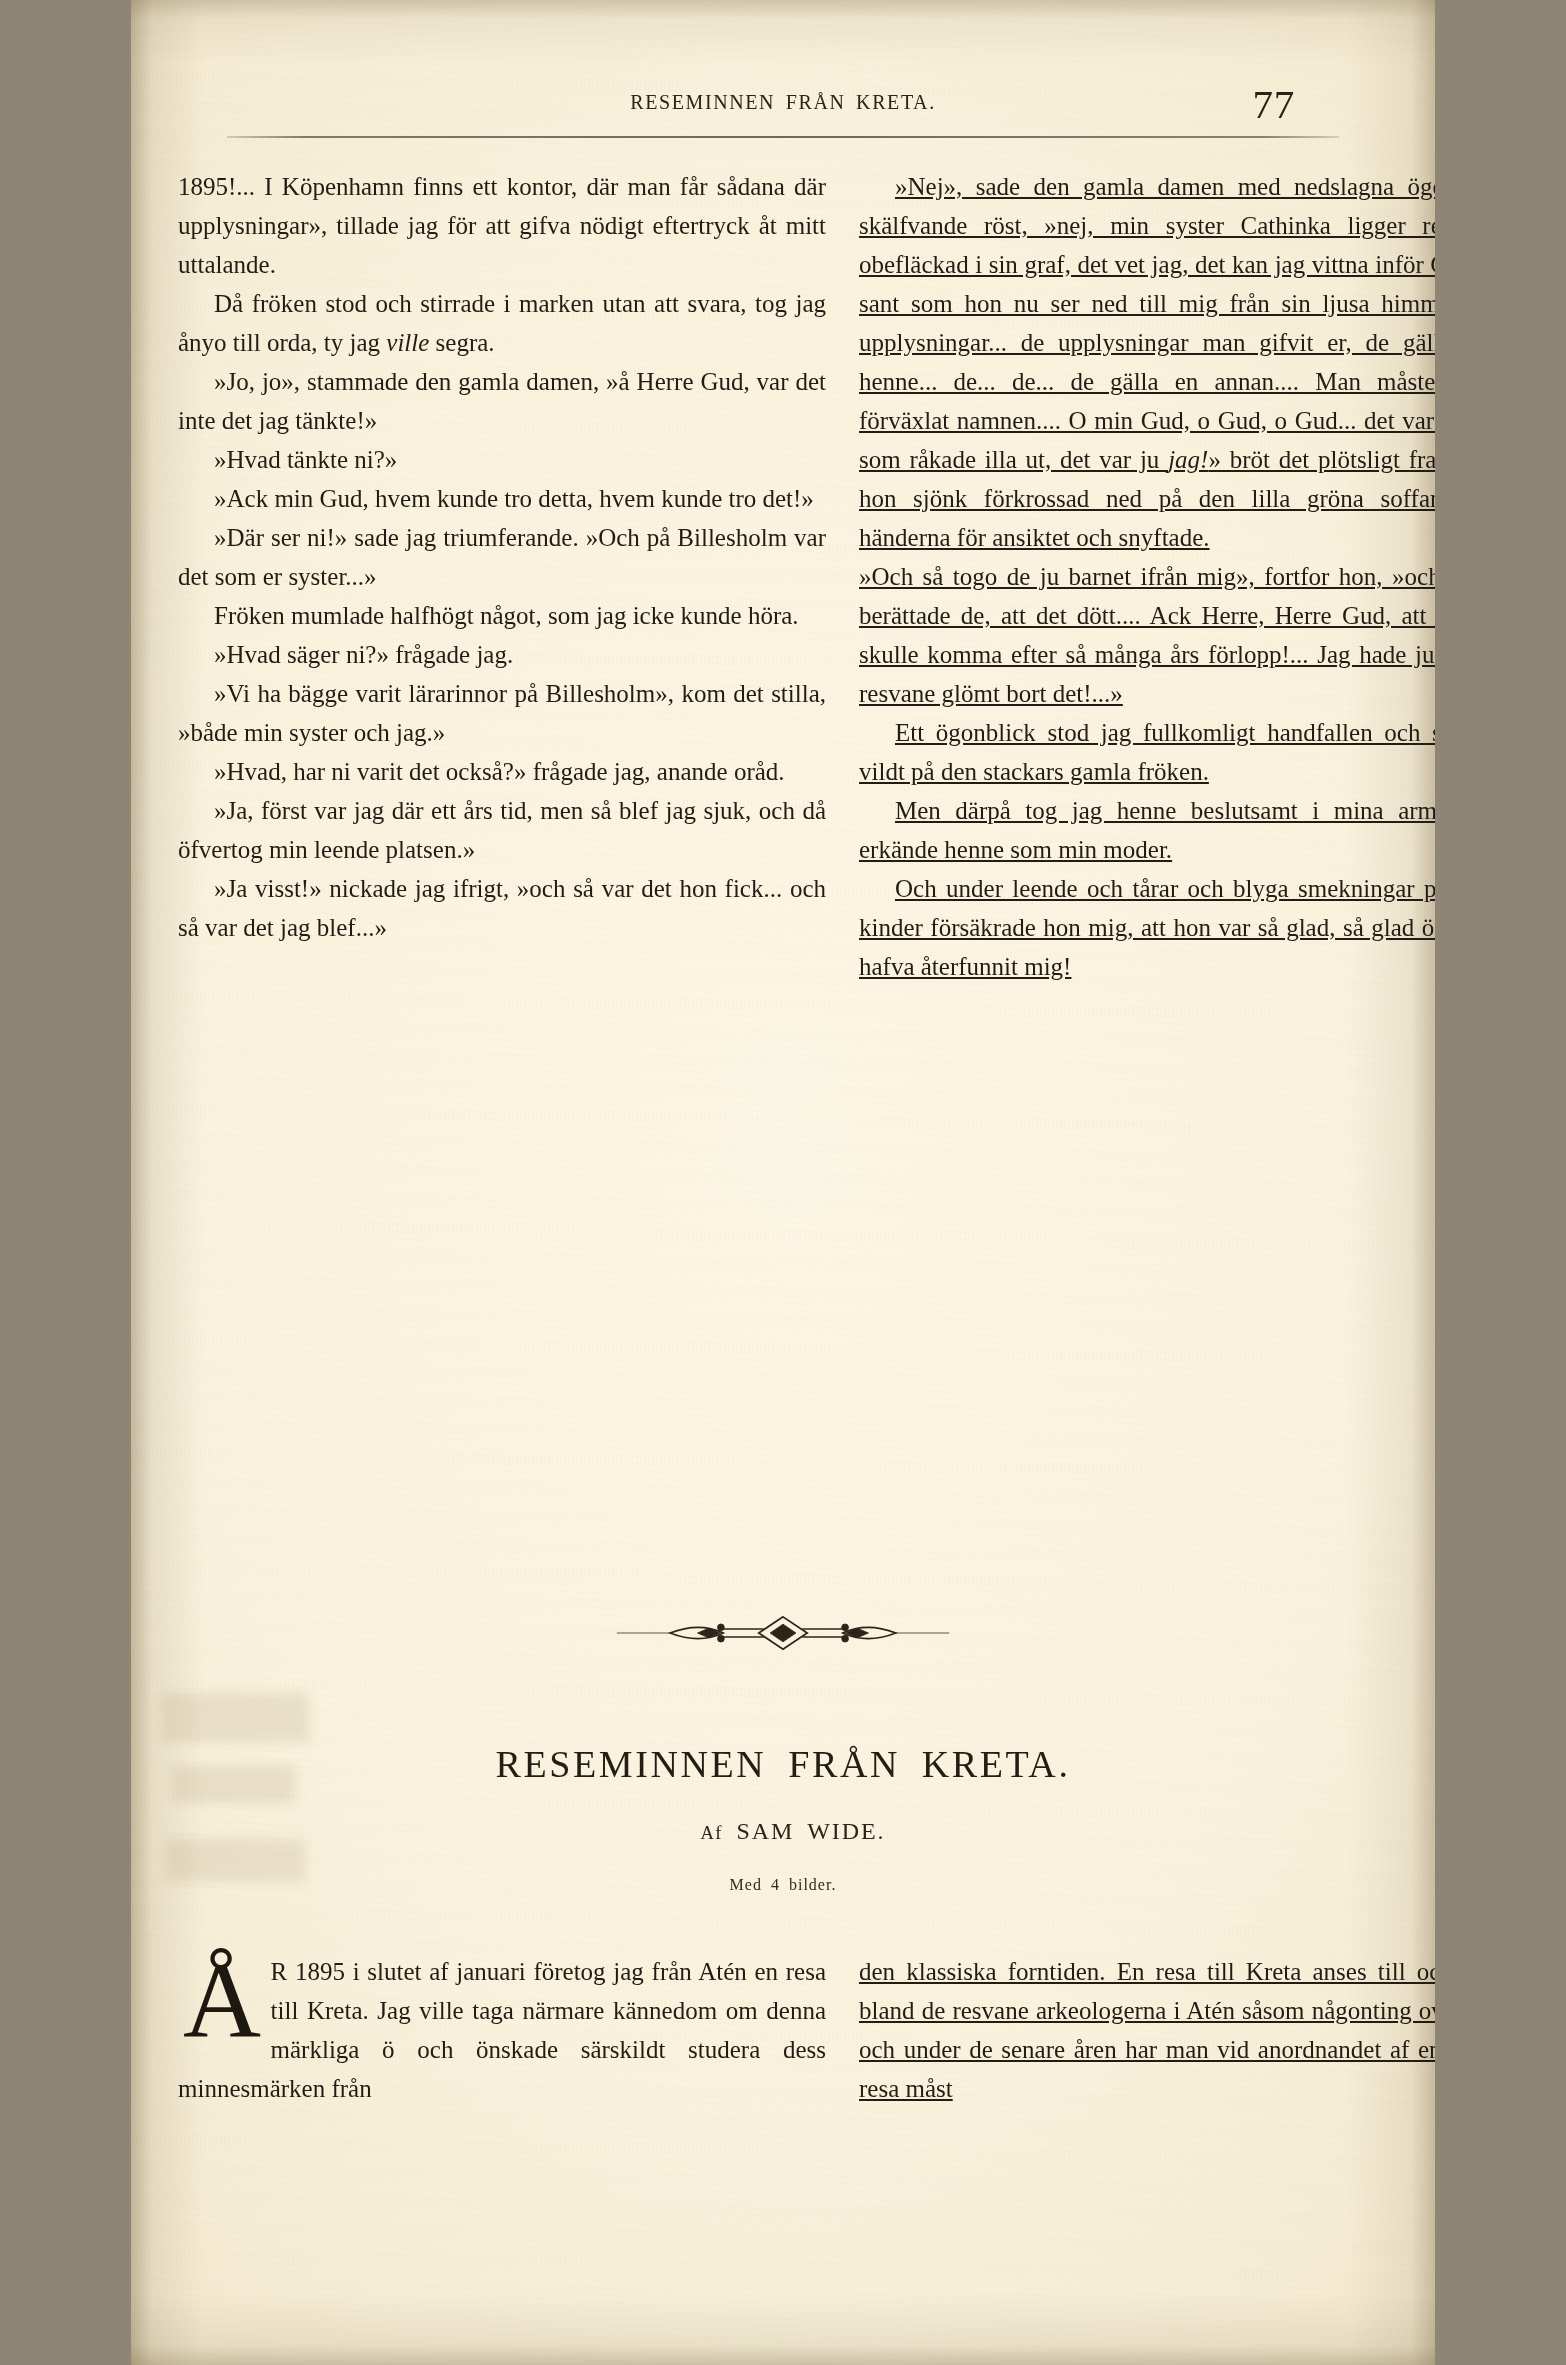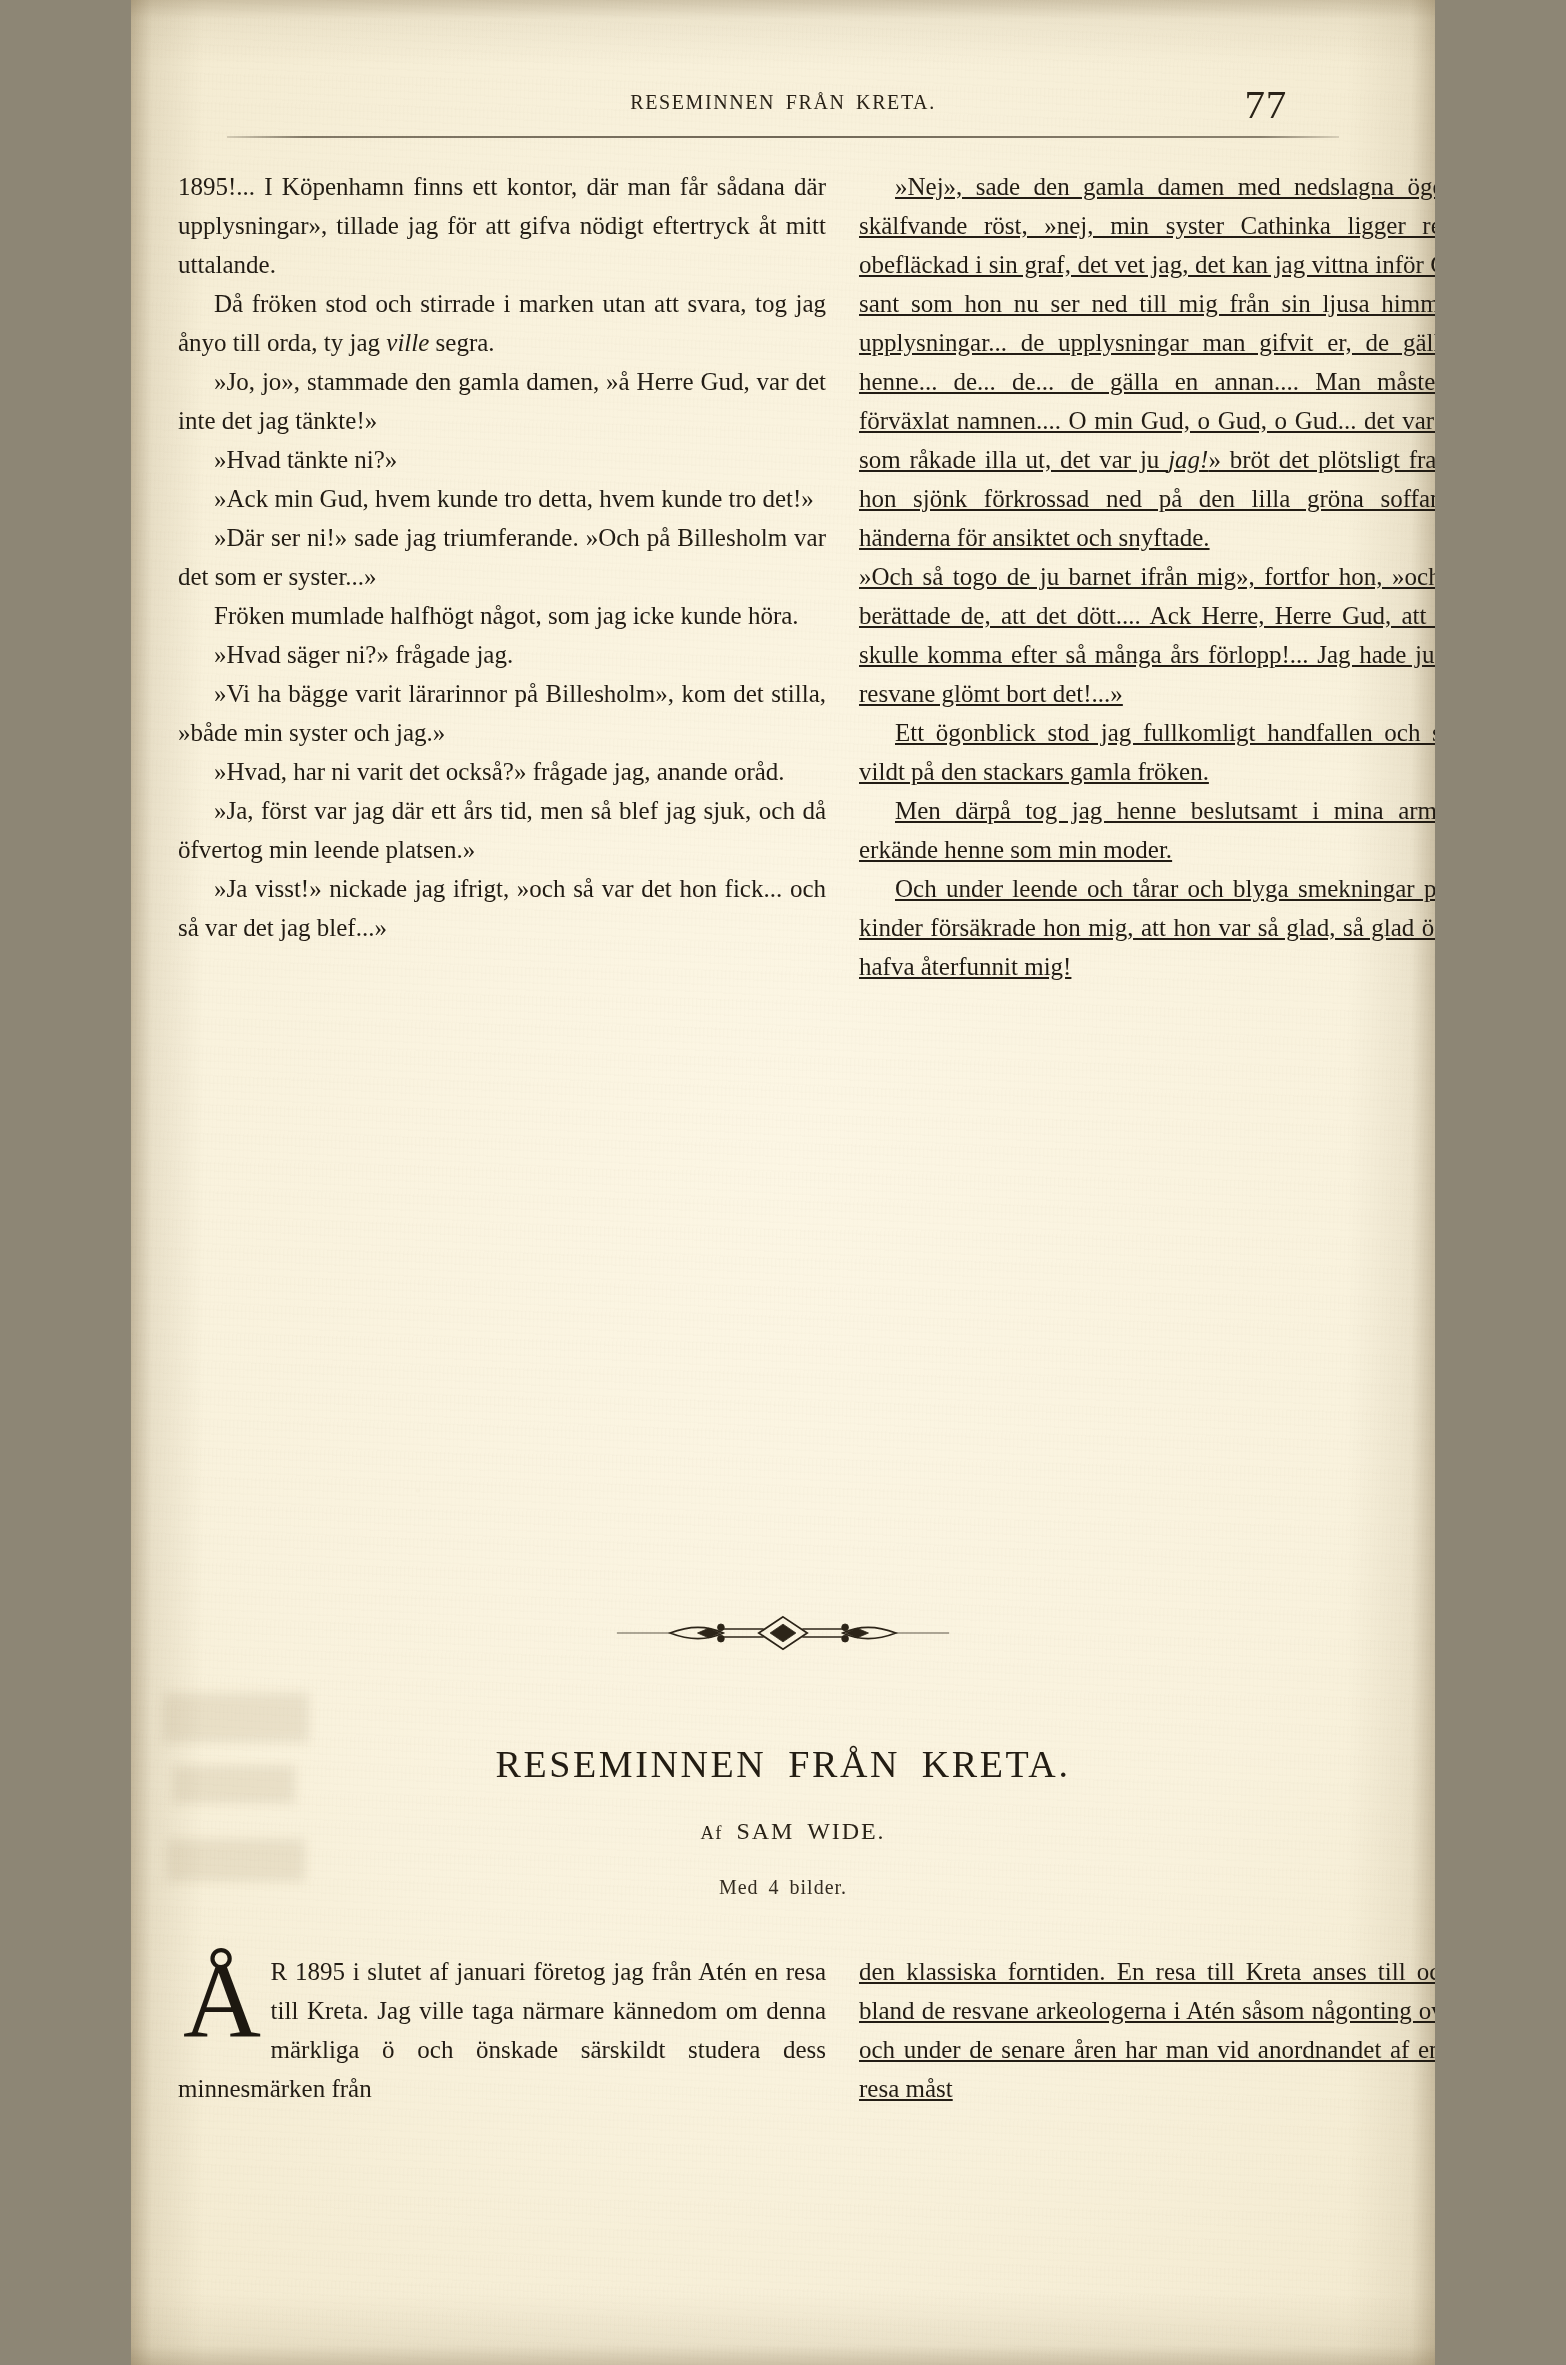--- a/index.html
+++ b/index.html
@@ -63,21 +63,21 @@
     left: 50%;
     transform: translateX(-50%);
     top: 0;
     font-size: 20px;
     letter-spacing: 1.6px;
     word-spacing: 4px;
     color: #2a2318;
   }
   .runhead-page {
     position: absolute;
-    right: 52px;
+    right: 44px;
     top: -11.3px;
     font-size: 41px;
     color: #2a2318;
     letter-spacing: 0.8px;
   }
   .runhead-rule {
     position: absolute;
     left: 0; right: 0;
     top: 45px;
     height: 1.6px;
@@ -139,21 +139,21 @@
     word-spacing: 5.7px;
     color: #2a2318;
     padding-left: 20px;
   }
   .art-byline .af {
     font-size: 18.6px;
     letter-spacing: 1.3px;
   }
   .art-sub {
     margin-top: 31px;
-    font-size: 20px;
+    font-size: 16px;
     letter-spacing: 1px;
     word-spacing: 4px;
     color: #332b20;
   }
 
   
   .artbody {
     position: absolute;
     left: 0; right: 0;
     top: 1952px;

